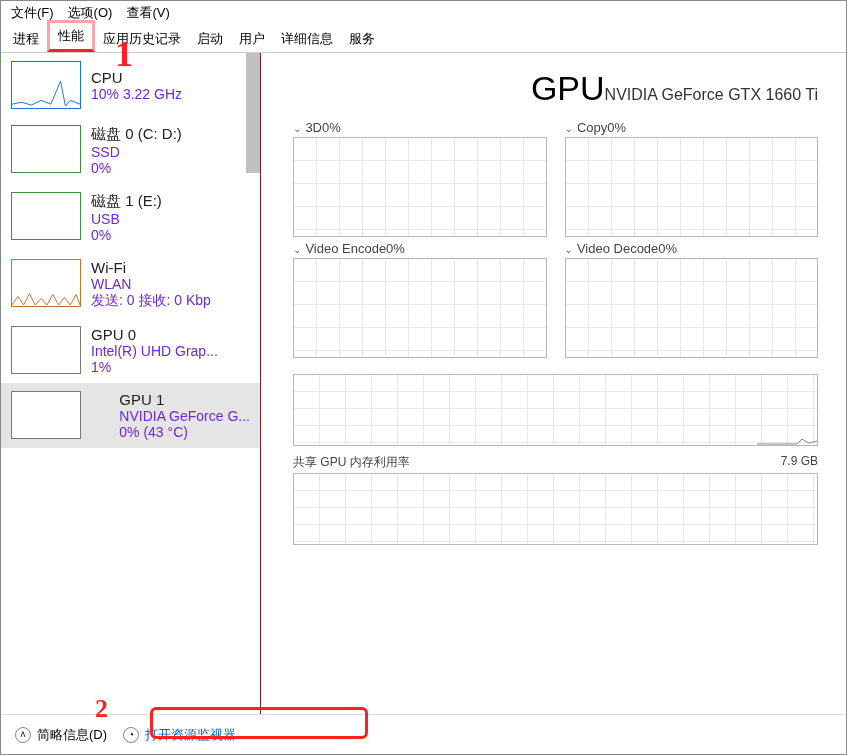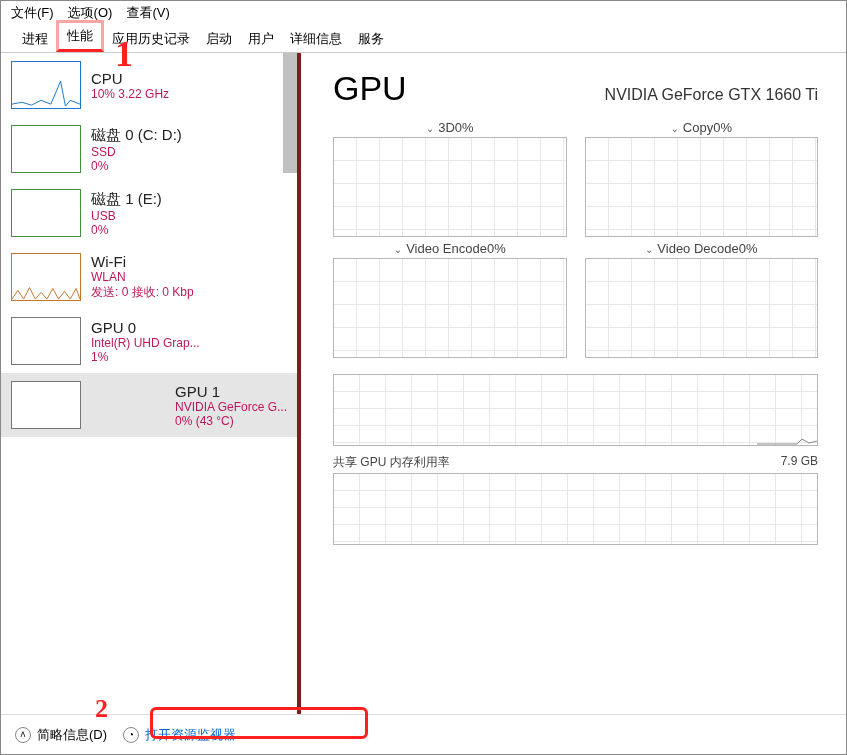--- a/index.html
+++ b/index.html
@@ -7,49 +7,49 @@
 .window { width: 847px; height: 755px; background: #fff; border: 1px solid #888; display: flex; flex-direction: column; }
 
 .titlebar { height: 32px; display: flex; align-items: center; padding: 0 8px; background: #fff; }
 .titlebar .icon { width: 16px; height: 16px; margin-right: 6px; }
 .titlebar .title { font-size: 13px; flex: 1; }
 .titlebar .win-btn { width: 46px; height: 30px; display: flex; align-items: center; justify-content: center; font-size: 12px; color: #000; }
 
 .menubar { height: 24px; display: flex; align-items: center; padding: 0 6px; font-size: 13px; gap: 6px; }
 .menubar .menu-item { padding: 2px 4px; }
 
-.tabs { height: 28px; display: flex; align-items: flex-end; padding: 0 13px; border-bottom: 1px solid #ccc; font-size: 13px; }
+.tabs { height: 28px; display: flex; align-items: flex-end; padding: 0 4px; border-bottom: 1px solid #ccc; font-size: 13px; }
 .tabs .tab { padding: 4px 8px; cursor: pointer; }
 .tabs .tab.active { border: 3px solid #fca5a5; border-bottom: 3px solid #ff2020; background: #fff; font-weight: 400; }
 
 .body { flex: 1; display: flex; overflow: hidden; }
 
-.sidebar-wrap { width: 300px; border-right: 4px solid #7f1d1d; position: relative; overflow: hidden; }
+.sidebar-wrap { width: 260px; border-right: 1px solid #7f1d1d; position: relative; overflow: hidden; }
 .sidebar { width: 100%; height: 100%; overflow-y: auto; }
 .side-item { display: flex; padding: 8px 10px; gap: 10px; cursor: pointer; }
 .side-item.selected { background: #e5e5e5; justify-content: space-between; }
 .thumb { width: 70px; height: 48px; border: 1px solid #999; flex-shrink: 0; background: #fff; position: relative; }
 .thumb.cpu { border-color: #1a75cf; }
 .thumb.mem { border-color: #8b3a9e; }
 .thumb.disk { border-color: #3f8f3f; }
 .thumb.net { border-color: #c5742a; }
 .thumb.gpu { border-color: #777; }
 .thumb svg { position: absolute; bottom: 0; left: 0; width: 100%; height: 100%; }
 .side-info { display: flex; flex-direction: column; justify-content: center; overflow: hidden; }
 .side-title { font-size: 15px; color: #222; white-space: nowrap; }
-.side-sub { font-size: 12px; color: #be185d; white-space: nowrap; overflow: hidden; text-overflow: ellipsis; }
+.side-sub { font-size: 14px; color: #6d28d9; white-space: nowrap; overflow: hidden; text-overflow: ellipsis; }
 .scrollbar-thumb { position: absolute; right: 0; top: 0; width: 14px; height: 120px; background: #c1c1c1; }
 
 .main { flex: 1; padding: 16px 28px 10px 32px; overflow: hidden; display: flex; flex-direction: column; }
-.main-head { display: flex; align-items: baseline; justify-content: space-between; margin-bottom: 12px; }
+.main-head { display: flex; align-items: baseline; justify-content: flex-end; margin-bottom: 12px; }
 .main-title { font-size: 34px; font-weight: 400; }
 .main-sub { font-size: 16px; color: #333; }
 
 .quad { display: grid; grid-template-columns: 1fr 1fr; gap: 4px 18px; margin-bottom: 8px; }
-.qcol .qhead { display: flex; align-items: center; justify-content: center; font-size: 13px; color: #444; margin-bottom: 2px; }
+.qcol .qhead { display: flex; align-items: center; justify-content: flex-start; font-size: 13px; color: #444; margin-bottom: 2px; }
 .qhead .chev { margin-right: 4px; font-size: 10px; color: #666; }
 .qchart { height: 100px; border: 1px solid #b7b7b7; background: repeating-linear-gradient(to right, transparent 0, transparent 22px, #e8e8e8 22px, #e8e8e8 23px), repeating-linear-gradient(to bottom, transparent 0, transparent 22px, #e8e8e8 22px, #e8e8e8 23px); }
 
 .wide-block { margin-top: 8px; }
 .whead { display: flex; justify-content: space-between; font-size: 12px; color: #444; margin-bottom: 2px; }
 .wchart { height: 72px; border: 1px solid #b7b7b7; background: repeating-linear-gradient(to right, transparent 0, transparent 25px, #e8e8e8 25px, #e8e8e8 26px), repeating-linear-gradient(to bottom, transparent 0, transparent 16px, #e8e8e8 16px, #e8e8e8 17px); position: relative; }
 .wchart .trail { position: absolute; right: 0; bottom: 0; width: 60px; height: 12px; }
 
 .footer { height: 40px; border-top: 1px solid #ddd; display: flex; align-items: center; padding: 0 14px; font-size: 13px; gap: 16px; }
 .footer .fbtn { display: flex; align-items: center; gap: 6px; }

